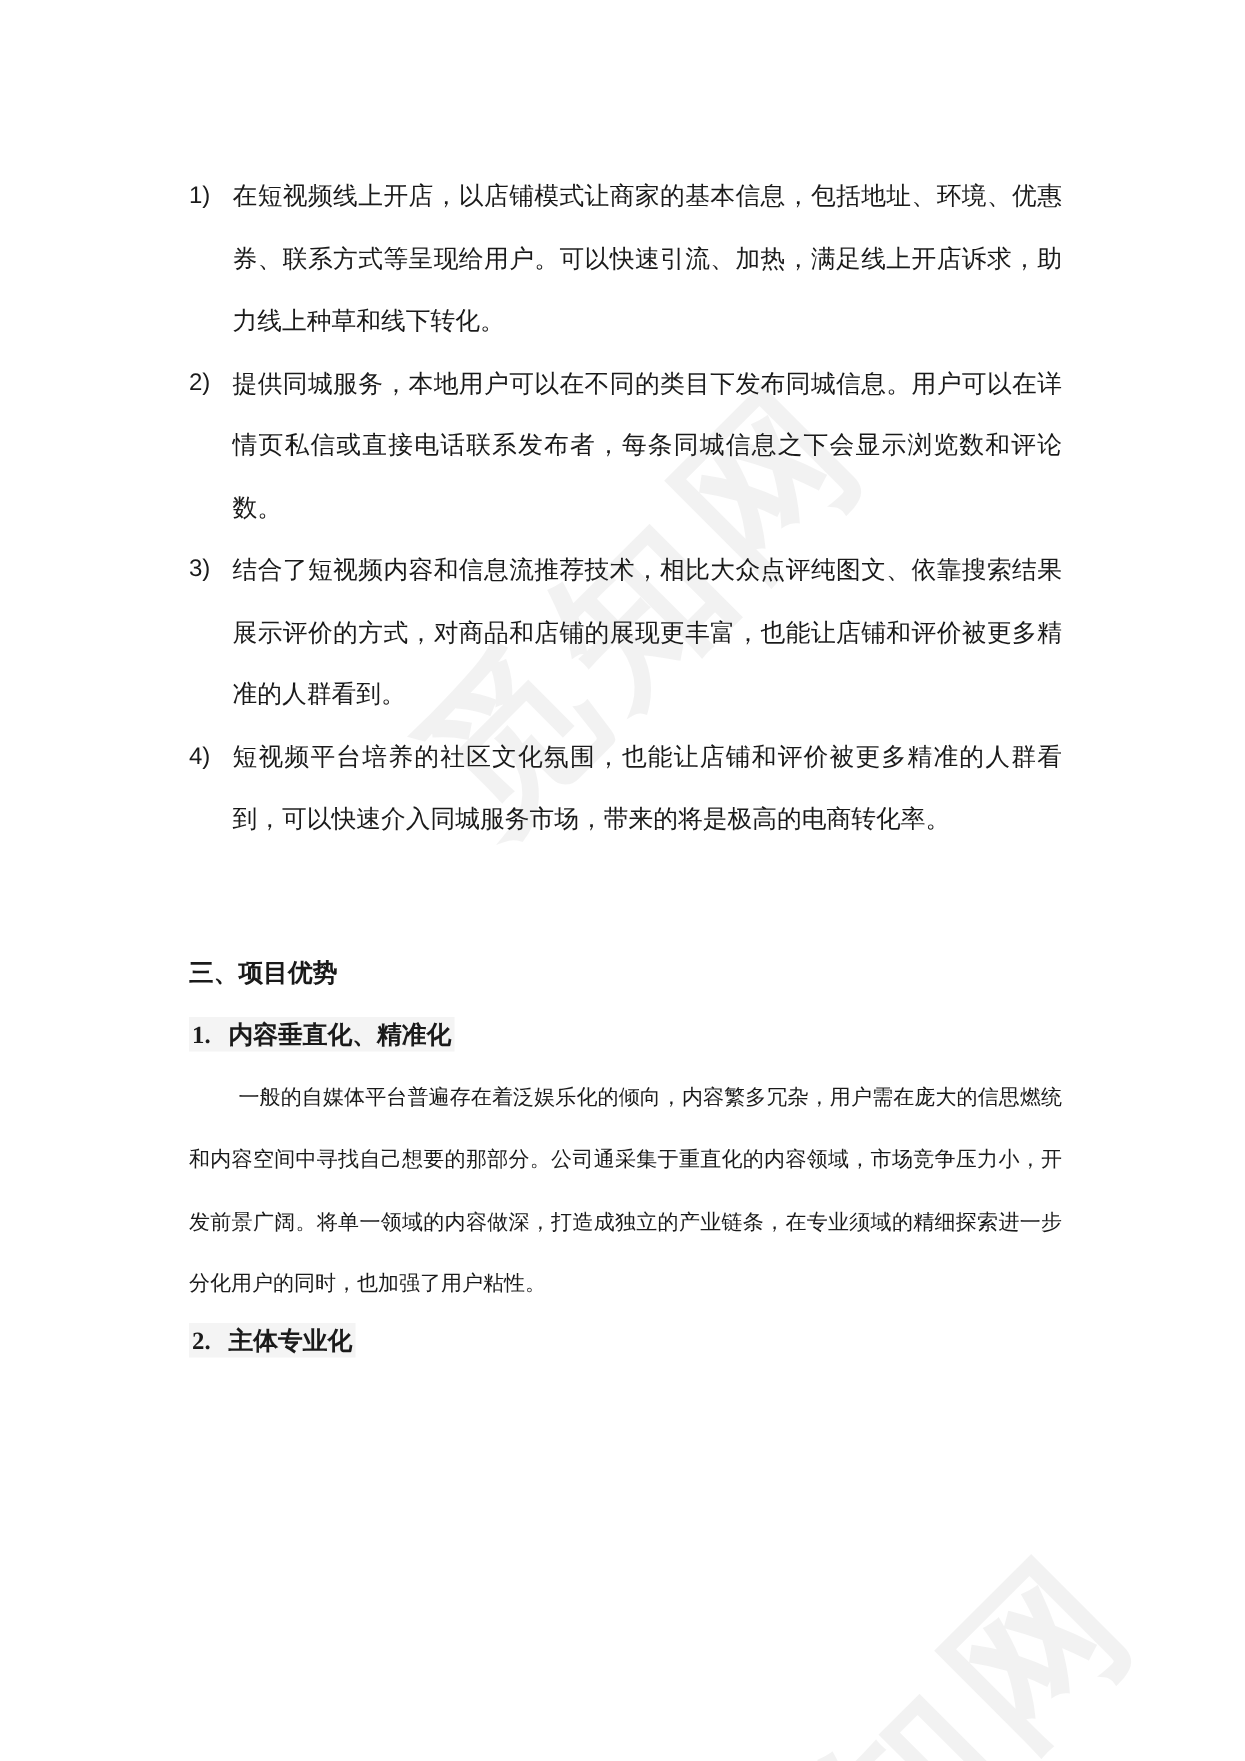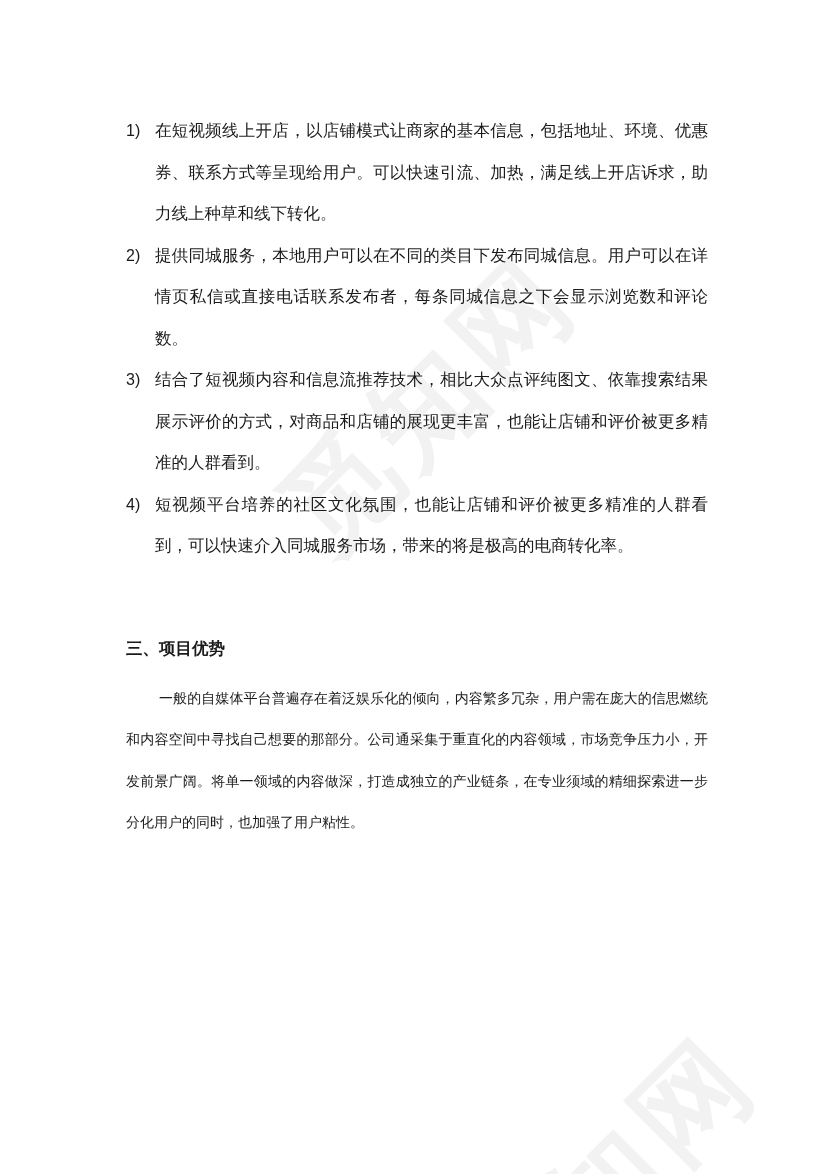--- a/index.html
+++ b/index.html
@@ -113,19 +113,29 @@
 
     <div class="list-item">
       <span class="list-marker">4)</span>
       <span>短视频平台培养的社区文化氛围，也能让店铺和评价被更多精准的人群看到，可以快速介入同城服务市场，带来的将是极高的电商转化率。</span>
     </div>
 
     <div class="spacer-lg"></div>
 
     <div class="section-heading">三、项目优势</div>
 
+    <div class="sub-heading">
+      <span class="hl">
+        <span class="num">1.</span><span>内容垂直化、精准化</span>
+      </span>
+    </div>
     <p class="paragraph">一般的自媒体平台普遍存在着泛娱乐化的倾向，内容繁多冗杂，用户需在庞大的信思燃统和内容空间中寻找自己想要的那部分。公司通采集于重直化的内容领域，市场竞争压力小，开发前景广阔。将单一领域的内容做深，打造成独立的产业链条，在专业须域的精细探索进一步分化用户的同时，也加强了用户粘性。</p>
 
     <div class="p-gap"></div>
 
+    <div class="sub-heading">
+      <span class="hl">
+        <span class="num">2.</span><span>主体专业化</span>
+      </span>
+    </div>
 
   </div>
 </div>
 
 </body></html>

